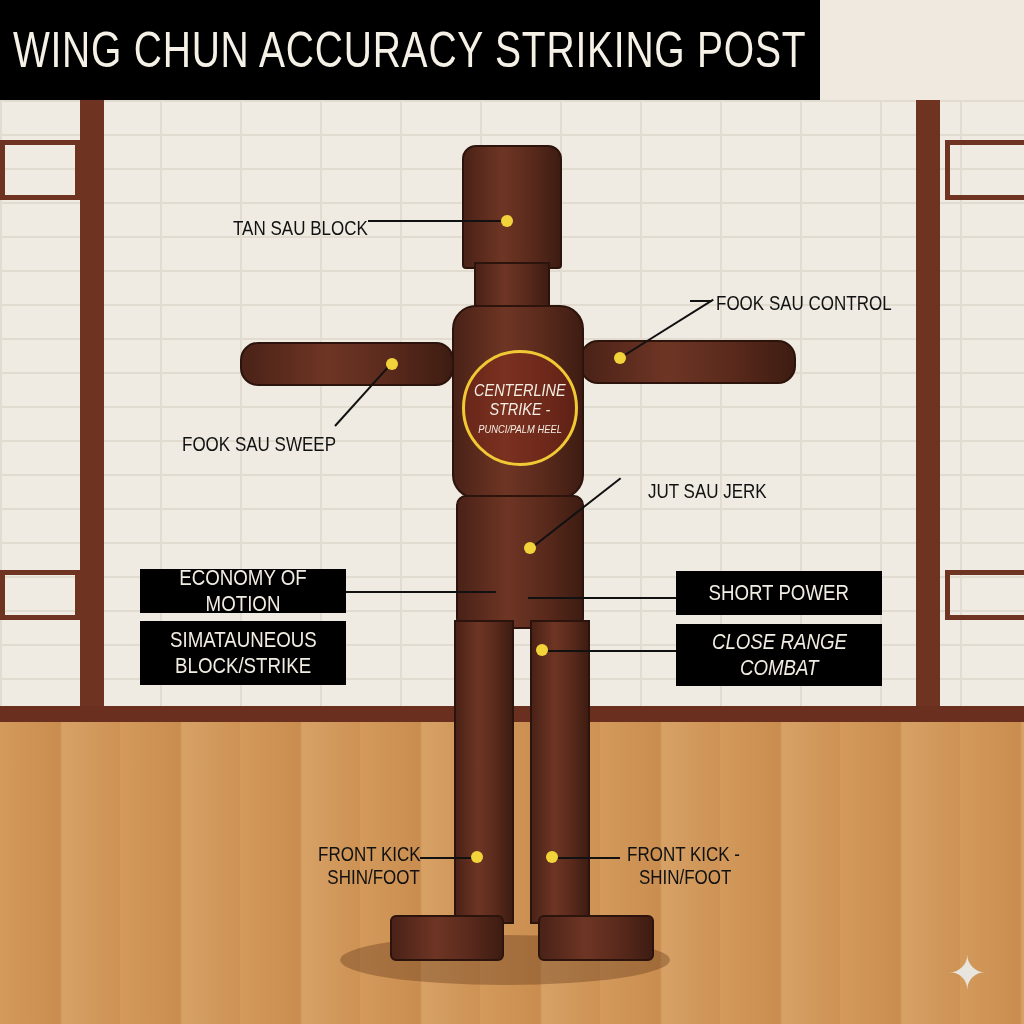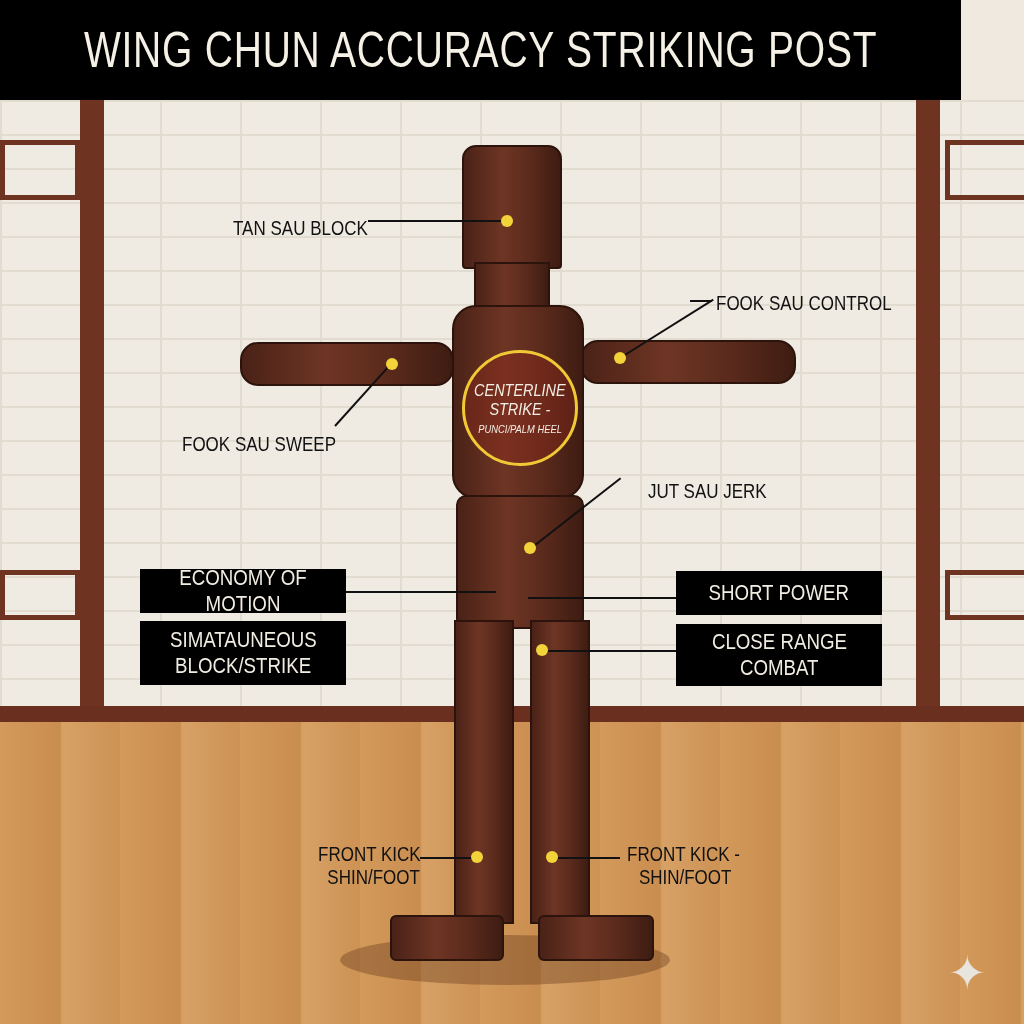--- a/index.html
+++ b/index.html
@@ -1,17 +1,17 @@
 <!DOCTYPE html>
 <html><head>
 <meta charset="utf-8">
 <style>
   html, body { margin:0; padding:0; }
   body { width:1024px; height:1024px; position:relative; overflow:hidden; font-family:"Liberation Sans", sans-serif; background:#efe9df; }
-  .title-bar { position:absolute; left:0; top:0; width:961px; height:100px; background:#000; display:flex; align-items:center; justify-content:center; z-index:5; }
+  .title-bar { position:absolute; left:0; top:0; width:820px; height:100px; background:#000; display:flex; align-items:center; justify-content:center; z-index:5; }
   .title-bar span { color:#f6f1e6; font-family:"Liberation Sans", sans-serif; font-size:50px; letter-spacing:1px; transform:scaleX(0.78); white-space:nowrap; }
   .wall { position:absolute; left:0; top:100px; width:1024px; height:620px;
     background-color:#f0ebe2;
     background-image:
       linear-gradient(#e2dbcf 2px, transparent 2px),
       linear-gradient(90deg, #e2dbcf 2px, transparent 2px);
     background-size: 80px 34px, 80px 68px;
   }
   .floor { position:absolute; left:0; top:722px; width:1024px; height:302px;
     background: repeating-linear-gradient(90deg, #d39a5c 0px, #c98d4f 60px, #d7a166 62px, #cd9254 120px);
@@ -104,18 +104,18 @@
 <div class="box" style="left:140px;top:569px;width:206px;height:44px;">
   <span>ECONOMY OF MOTION</span>
 </div>
 <div class="box" style="left:140px;top:621px;width:206px;height:64px;flex-direction:column;">
   <span>SIMATAUNEOUS</span>
   <span>BLOCK/STRIKE</span>
 </div>
 <div class="box" style="left:676px;top:571px;width:206px;height:44px;">
   <span>SHORT POWER</span>
 </div>
-<div class="box" style="left:676px;top:624px;width:206px;height:62px;flex-direction:column;">
+<div class="box" style="left:676px;top:624px;width:206px;height:62px;flex-direction:column;font-style:italic;">
   <span>CLOSE RANGE</span>
   <span>COMBAT</span>
 </div>
 
 <div class="sparkle">✦</div>
 
 </body></html>

